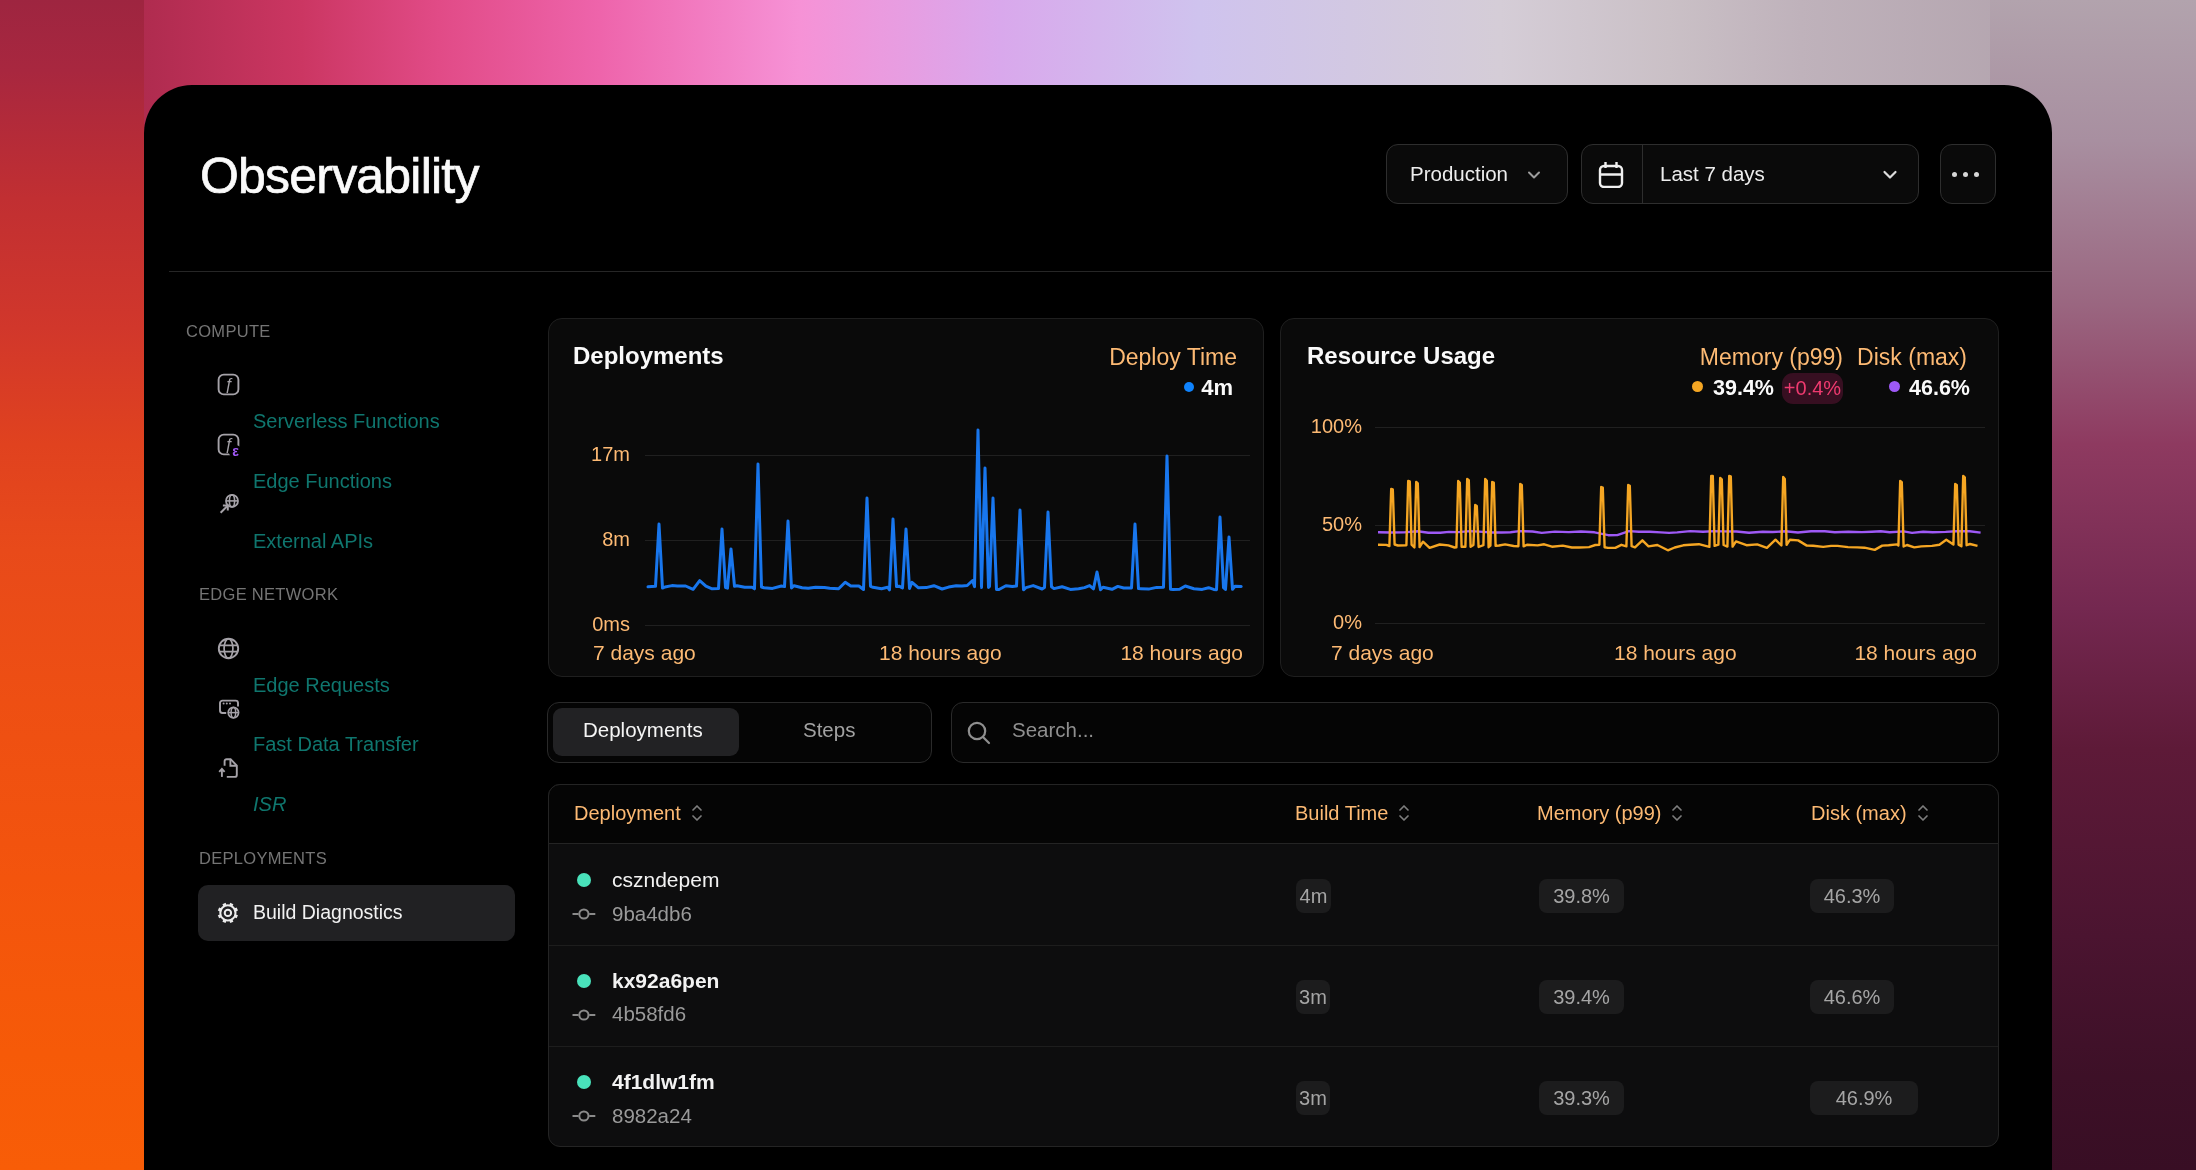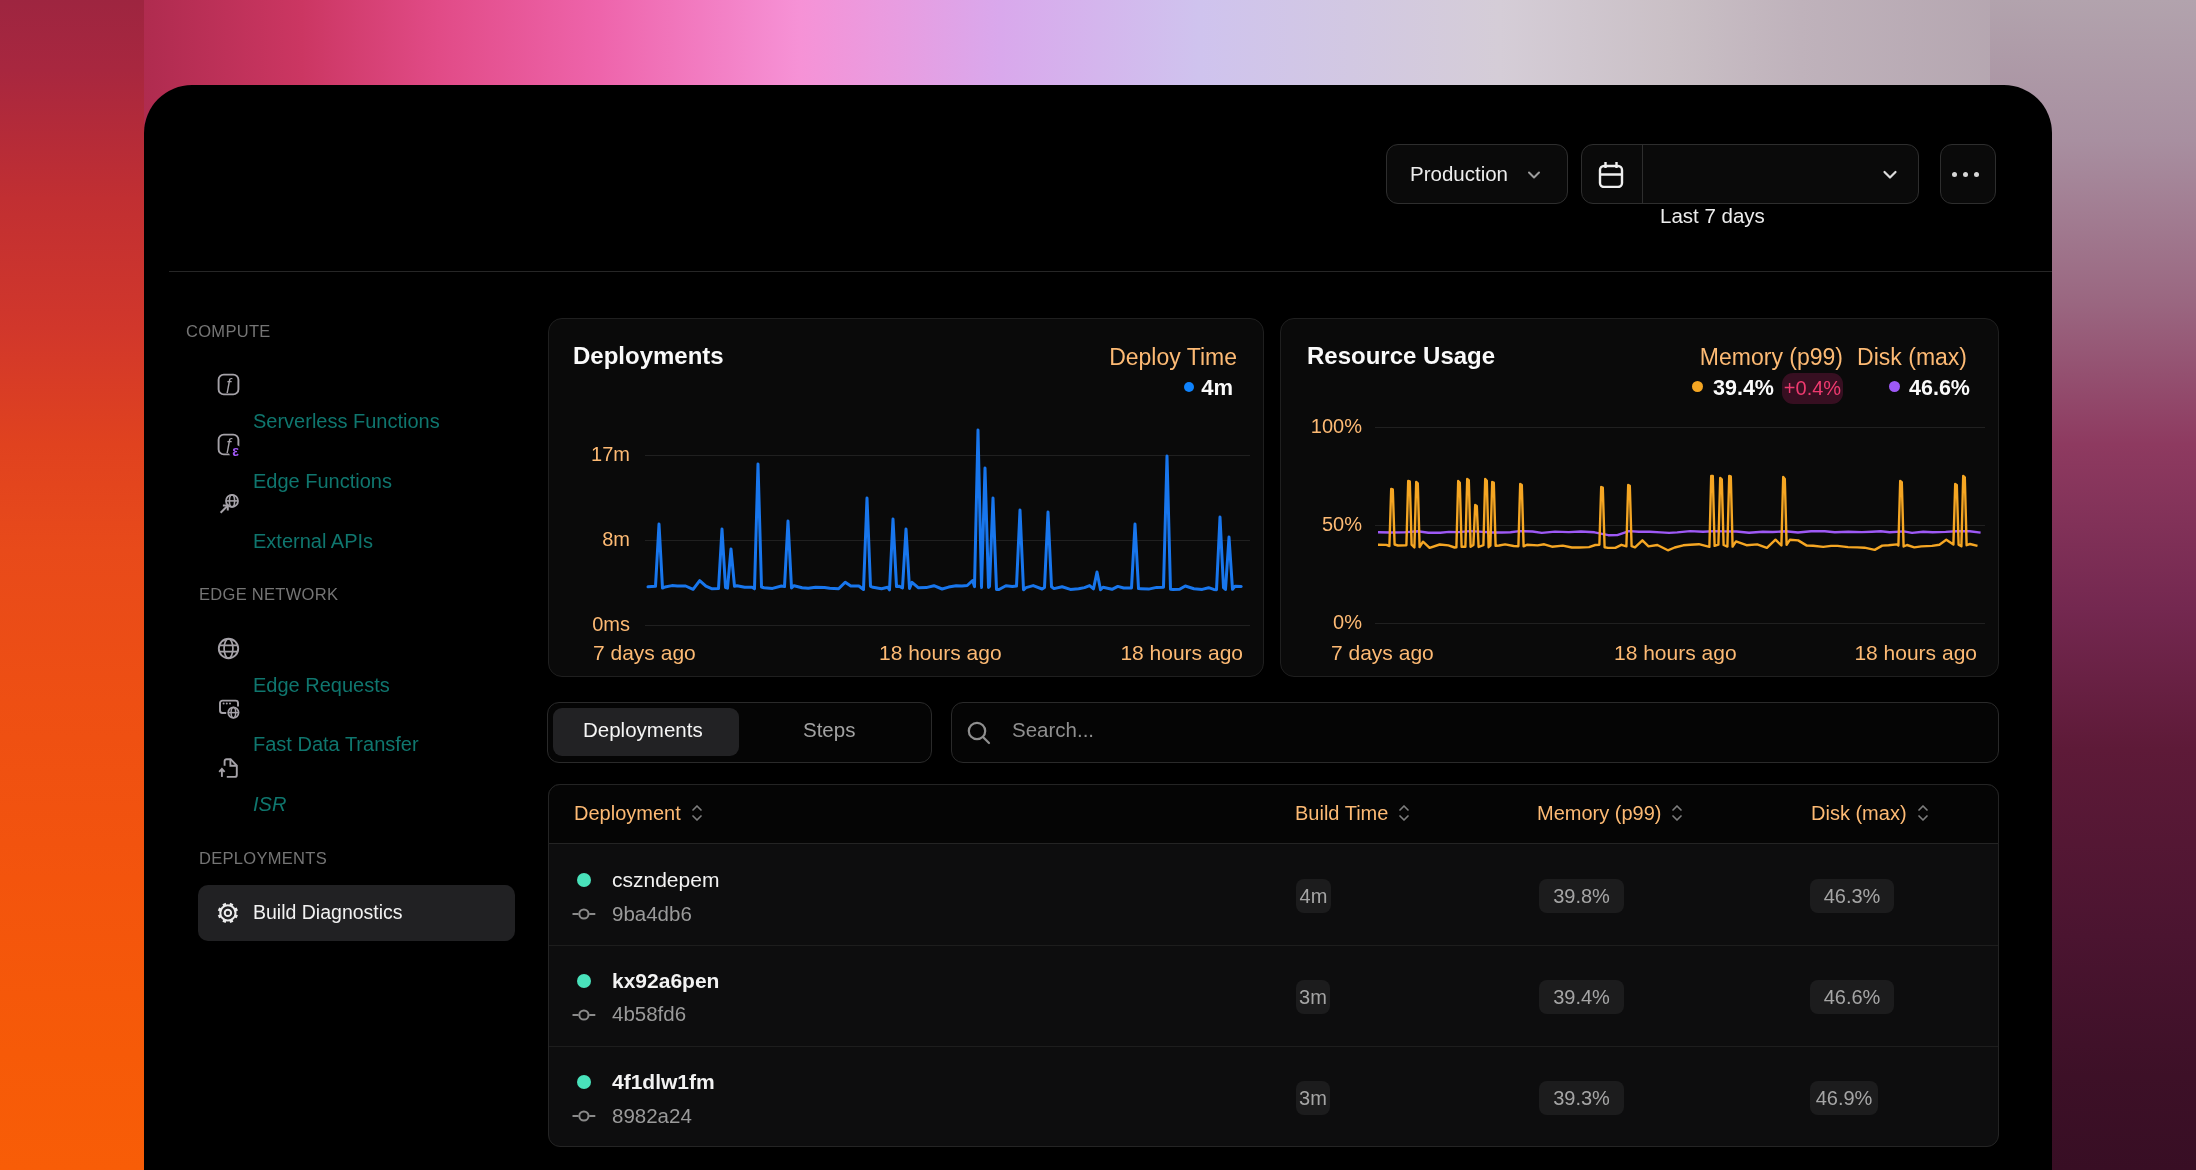--- a/index.html
+++ b/index.html
@@ -21,35 +21,36 @@
 .sorti{display:inline-block;vertical-align:middle;margin-left:10px;margin-top:-3px;}
 </style>
 </head>
 <body>
 <div id="page">
  <div id="bgtop"></div>
  <div id="bgleft"></div>
  <div id="bgright"></div>
  <div id="win"></div>
 
+ <div class="t" style="left:200px;top:147px;font-size:50px;font-weight:400;color:#fafafa;letter-spacing:-0.8px;-webkit-text-stroke:0.7px #fafafa;">Observability</div>
  <div class="abs" style="left:169px;top:271px;width:1883px;height:1px;background:#262626;"></div>
 
  <div class="hbtn" style="left:1386px;top:144px;width:182px;"></div>
  <div class="t" style="left:1410px;top:162px;font-size:20.5px;color:#ededed;">Production</div>
  <svg class="abs" style="left:1524px;top:165px;" width="20" height="20" viewBox="0 0 20 20" fill="none">
       <path d="M5 7.5 L10 12.5 L15 7.5" stroke="#9c9c9c" stroke-width="2" stroke-linecap="round" stroke-linejoin="round"></path>
     </svg>
 
  <div class="hbtn" style="left:1581px;top:144px;width:338px;"></div>
  <div class="abs" style="left:1642px;top:145px;width:1px;height:58px;background:#2e2e2e;"></div>
  <svg class="abs" style="left:1598px;top:160px;" width="26" height="28" viewBox="0 0 26 28" fill="none">
    <rect x="2" y="6" width="22" height="21" rx="4" stroke="#f0f0f0" stroke-width="2.4"></rect>
    <path d="M7.5 2 L7.5 8 M18.5 2 L18.5 8 M2 14.5 L24 14.5" stroke="#f0f0f0" stroke-width="2.4"></path>
  </svg>
- <div class="t" style="left:1660px;top:162px;font-size:20.5px;color:#ededed;margin-top:42px;">Last 7 days</div>
+ <div class="t" style="left:1660px;top:162px;font-size:20.5px;color:#ededed;">Last 7 days</div>
  <svg class="abs" style="left:1879px;top:164px;" width="22" height="22" viewBox="0 0 22 22" fill="none">
       <path d="M5.5 8 L11 13.5 L16.5 8" stroke="#dcdcdc" stroke-width="2.2" stroke-linecap="round" stroke-linejoin="round"></path>
     </svg>
 
  <div class="hbtn" style="left:1940px;top:144px;width:56px;"></div>
  <div class="abs" style="left:1952px;top:172px;width:32px;height:6px;">
    <span style="position:absolute;left:0;width:5px;height:5px;border-radius:50%;background:#d6d6d6;"></span>
    <span style="position:absolute;left:11px;width:5px;height:5px;border-radius:50%;background:#d6d6d6;"></span>
    <span style="position:absolute;left:22px;width:5px;height:5px;border-radius:50%;background:#d6d6d6;"></span>
  </div>
@@ -213,14 +214,14 @@
  <span class="abs" style="left:577px;top:1075px;width:14px;height:14px;border-radius:50%;background:#49e2bb;"></span>
  <div class="t" style="left:612px;top:1070px;font-size:21px;font-weight:600;color:#f2f2f2;">4f1dlw1fm</div>
  <svg class="abs" style="left:572px;top:1104.5px;" width="24" height="22" viewBox="0 0 24 22" fill="none">
       <path d="M0.5 11 H6.6" stroke="#8a8a8a" stroke-width="2"></path>
       <circle cx="11.9" cy="11" r="4.6" stroke="#8a8a8a" stroke-width="2"></circle>
       <path d="M17.2 11 H23.3" stroke="#8a8a8a" stroke-width="2"></path>
     </svg>
  <div class="t" style="left:612px;top:1104px;font-size:20.5px;color:#9a9a9a;">8982a24</div>
  <div class="chip" style="left:1296px;top:1081px;width:34px;">3m</div>
  <div class="chip" style="left:1539px;top:1081px;width:85px;">39.3%</div>
- <div class="chip" style="left:1810px;top:1081px;width:68px;">46.9%</div>
+ <div class="chip" style="left:1810px;top:1081px;width:108px;">46.9%</div>
 </div>
 
 </body></html>

